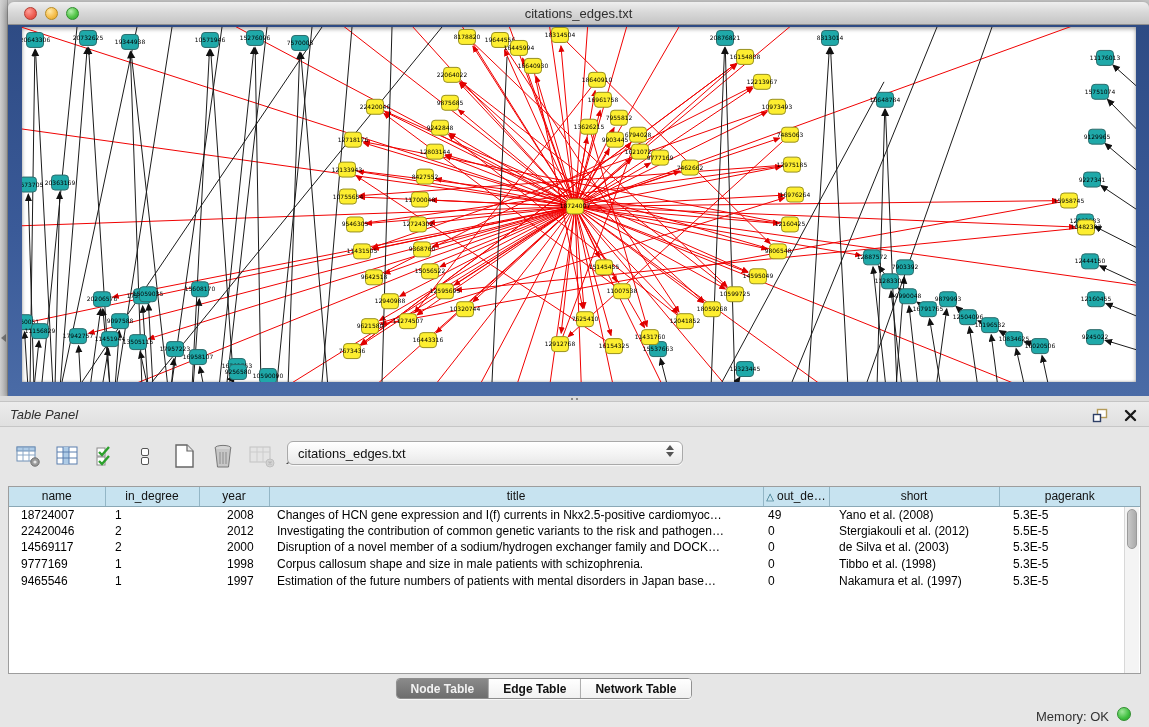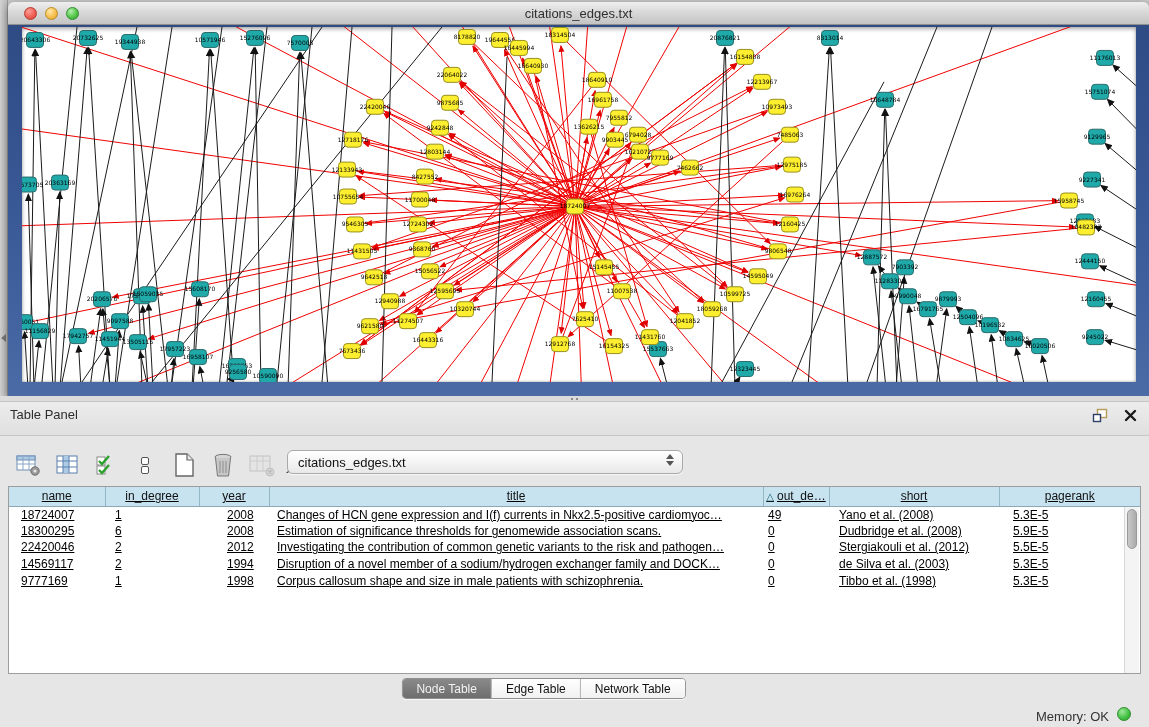--- a/index.html
+++ b/index.html
@@ -22,52 +22,52 @@
   .net-canvas { position:absolute; left:14px; right:13px; top:2px; bottom:14px; background:#ffffff; box-shadow:inset 0 2px 4px rgba(0,0,0,.35), inset 0 -1px 2px rgba(0,0,0,.15); overflow:hidden; }
   .net-canvas svg { display:block; width:100%; height:100%; }
 
   
   .divider { position:absolute; left:0; top:396px; width:1149px; height:6px; background:#dcdcdc; border-bottom:1px solid #c4c4c4; }
   .grip { position:absolute; left:50%; top:1px; transform:translateX(-50%); width:10px; height:4px;
           background:radial-gradient(circle 1px at 2px 2px,#8a8a8a 99%,transparent), radial-gradient(circle 1px at 7px 2px,#8a8a8a 99%,transparent); }
 
   
   .panel { position:absolute; left:0; top:402px; width:1149px; height:325px; background:#e6e6e6; }
-  .panel-header { position:relative; height:34px; background:linear-gradient(#ececec,#e0e0e0); border-bottom:1px solid #c6c6c6; }
+  .panel-header { position:relative; height:25px; background:linear-gradient(#ececec,#e0e0e0); border-bottom:1px solid #c6c6c6;font-style:italic; }
   .panel-title { position:absolute; left:10px; top:5px; font-size:13px; color:#2e2e2e; }
   .panel-actions { position:absolute; right:10px; top:4px; display:flex; gap:12px; align-items:center; }
   .icon-btn { width:18px; height:18px; display:flex; align-items:center; justify-content:center; cursor:default; }
 
   .toolbar { position:relative; height:58px; }
   .tool-row { position:absolute; left:14px; top:14px; display:flex; align-items:center; gap:11px; }
   .tool { width:28px; height:30px; display:flex; align-items:center; justify-content:center; }
   .fx { font-family:"DejaVu Serif", serif; font-style:italic; font-weight:bold; font-size:14px; color:#111; }
   .combo { position:absolute; left:287px; top:14px; width:396px; height:24px; background:linear-gradient(#ffffff,#f2f2f2 60%,#e8e8e8); border:1px solid #a9a9a9; border-radius:6px; box-shadow:0 1px 1px rgba(255,255,255,.8), inset 0 1px 0 #fff; }
   .combo-text { position:absolute; left:10px; top:4px; font-size:13px; color:#111; }
   .combo-arrows { position:absolute; right:8px; top:3px; display:flex; flex-direction:column; gap:2px; }
   .combo-arrows .up   { width:0;height:0;border-left:4px solid transparent;border-right:4px solid transparent;border-bottom:5px solid #555; }
   .combo-arrows .down { width:0;height:0;border-left:4px solid transparent;border-right:4px solid transparent;border-top:5px solid #555; }
 
   .table-wrap { position:absolute; left:8px; top:84px; width:1133px; height:188px; background:#fff; border:1px solid #9d9d9d; overflow:hidden; }
-  table.tbl { border-collapse:collapse; table-layout:fixed; width:100%;text-decoration:underline; }
+  table.tbl { border-collapse:collapse; table-layout:fixed; width:100%; }
   .tbl th { height:19px; background:#c7e3f0; border-right:1px solid #93b6c6; border-bottom:1px solid #8aa8b6; font-size:12px; font-weight:normal; color:#111; text-align:center; overflow:hidden; white-space:nowrap; }
   .tbl th:last-child { border-right:none; }
   .tbl th:nth-child(1){width:96px} .tbl th:nth-child(2){width:94px} .tbl th:nth-child(3){width:70px}
   .tbl th:nth-child(4){width:494px} .tbl th:nth-child(5){width:66px} .tbl th:nth-child(6){width:170px}
   .tbl td { height:16.6px; font-size:12px; color:#000; white-space:nowrap; overflow:hidden; }
   .tbl td:nth-child(1){padding-left:12px} .tbl td:nth-child(2){padding-left:10px}
   .tbl td:nth-child(3){padding-left:28px} .tbl td:nth-child(4){padding-left:8px}
   .tbl td:nth-child(5){padding-left:5px}  .tbl td:nth-child(6){padding-left:10px}
   .tbl td:nth-child(7){padding-left:14px}
   .sort-tri { color:#1c5f74; font-size:10px; margin-right:3px; }
   .vscroll { position:absolute; right:1px; top:20px; width:15px; height:166px; background:#f4f4f4; border-left:1px solid #d8d8d8; }
   .vthumb { position:absolute; left:2px; top:2px; width:10px; height:40px; background:linear-gradient(90deg,#c9c9c9,#ababab); border-radius:6px; border:1px solid #9a9a9a; }
 
   .tabs-row { position:absolute; left:0; top:272px; width:1149px; height:30px; }
-  .seg { position:absolute; left:50%; top:4px; transform:translateX(calc(-50% - 31px)); display:flex; height:21px; border:1px solid #8e8e8e; border-radius:4px; overflow:hidden; background:#fff; box-shadow:0 1px 0 rgba(255,255,255,.7); }
+  .seg { position:absolute; left:50%; top:4px; transform:translateX(calc(-50% - 31px)); display:flex; height:21px; border:1px solid #8e8e8e; border-radius:4px; overflow:hidden; background:#fff; box-shadow:0 1px 0 rgba(255,255,255,.7);font-weight:bold; }
   .seg-btn { display:flex; align-items:center; justify-content:center; padding:0 14px; font-size:12px; color:#111; background:linear-gradient(#ffffff,#f1f1f1); border-right:1px solid #aaa; }
   .seg-btn:last-child { border-right:none; }
   .seg-btn.sel { background:linear-gradient(#8a8a8a,#6d6d6d); color:#f2f2f2; }
 
   .statusbar { position:absolute; left:0; top:302px; width:1149px; height:23px; }
   .memory { position:absolute; right:40px; top:5px; font-size:13px; color:#333; }
   .mem-dot { position:absolute; right:18px; top:3px; width:14px; height:14px; border-radius:50%; background:radial-gradient(circle at 35% 30%, #9fe79a, #3fbf3f 60%, #2a9c2e); border:1px solid #2f8e2d; }
 </style>
 </head>
 <body>
@@ -818,55 +818,55 @@
             <tr>
               <td>18724007</td>
               <td>1</td>
               <td>2008</td>
               <td>Changes of HCN gene expression and I(f) currents in Nkx2.5-positive cardiomyoc…</td>
               <td>49</td>
               <td>Yano et al. (2008)</td>
               <td>5.3E-5</td>
             </tr>
             <tr>
-              <td>18300295</td>
-              <td>6</td>
-              <td>2008</td>
-              <td>Estimation of significance thresholds for genomewide association scans.</td>
-              <td>0</td>
-              <td>Dudbridge et al. (2008)</td>
-              <td>5.9E-5</td>
-            </tr>
-            <tr>
               <td>22420046</td>
               <td>2</td>
               <td>2012</td>
               <td>Investigating the contribution of common genetic variants to the risk and pathogen…</td>
               <td>0</td>
               <td>Stergiakouli et al. (2012)</td>
               <td>5.5E-5</td>
             </tr>
             <tr>
               <td>14569117</td>
               <td>2</td>
-              <td>1994</td>
+              <td>2000</td>
               <td>Disruption of a novel member of a sodium/hydrogen exchanger family and DOCK…</td>
               <td>0</td>
               <td>de Silva et al. (2003)</td>
               <td>5.3E-5</td>
             </tr>
             <tr>
               <td>9777169</td>
               <td>1</td>
               <td>1998</td>
               <td>Corpus callosum shape and size in male patients with schizophrenia.</td>
               <td>0</td>
               <td>Tibbo et al. (1998)</td>
               <td>5.3E-5</td>
             </tr>
+            <tr>
+              <td>9465546</td>
+              <td>1</td>
+              <td>1997</td>
+              <td>Estimation of the future numbers of patients with mental disorders in Japan base…</td>
+              <td>0</td>
+              <td>Nakamura et al. (1997)</td>
+              <td>5.3E-5</td>
+            </tr>
           </tbody>
       </table>
       <div class="vscroll">
         <div class="vthumb"></div>
       </div>
     </div>
 
     <div class="tabs-row">
       <div class="seg">
         <div class="seg-btn sel">Node Table</div>

